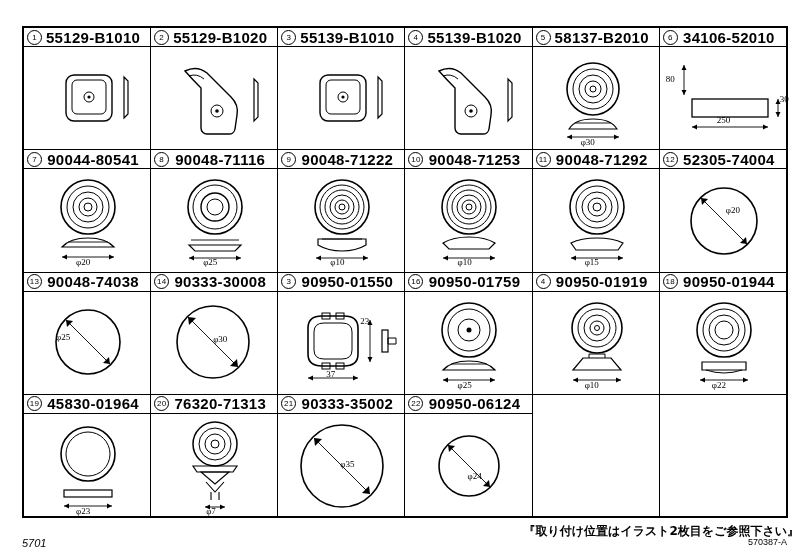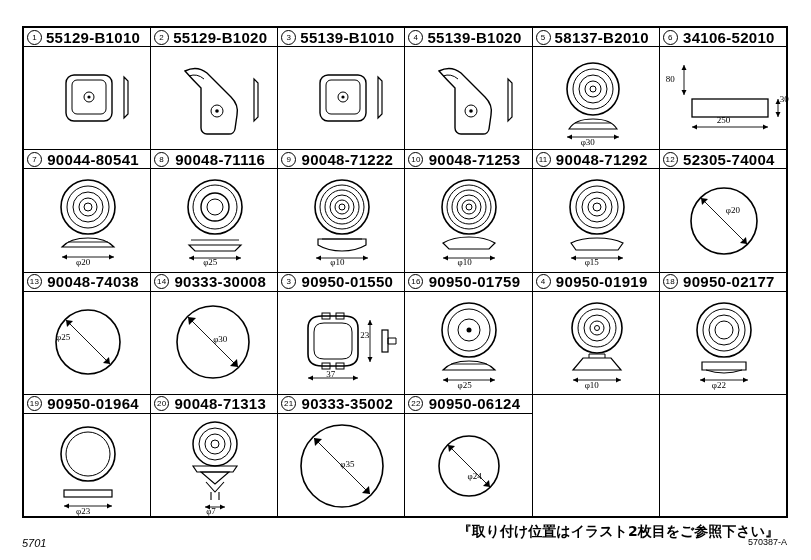--- a/index.html
+++ b/index.html
@@ -68,23 +68,23 @@
   .dim{
     position:absolute;
     font-size:9px;
     white-space:nowrap;
     font-family:"Liberation Serif", serif;
   }
   svg{display:block;}
   .svgwrap{position:absolute;left:0;top:0;width:100%;height:100%;}
   .footnote{
     position:absolute;
-    right:32px;
+    right:12px;
     top:523px;
-    font-size:14px;
+    font-size:12px;
     font-family:"DejaVu Sans", sans-serif;
     font-weight:bold;
   }
   .docid{
     position:absolute;
     right:24px;
     top:537px;
     font-size:9px;
     font-family:"Liberation Sans", sans-serif;
   }
@@ -408,21 +408,21 @@
               <line x1="92" y1="28" x2="92" y2="70" stroke="#000" stroke-width="0.9"></line>
               <path d="M92 28 l-2.5 5 h5 z" fill="#000"></path>
               <path d="M92 70 l-2.5 -5 h5 z" fill="#000"></path>
               <rect x="104" y="38" width="6" height="22" fill="none" stroke="#000" stroke-width="1.2"></rect>
               <path d="M110 46 h8 v6 h-8 z" fill="none" stroke="#000" stroke-width="1"></path>
               <line x1="30" y1="86" x2="80" y2="86" stroke="#000" stroke-width="0.9"></line>
               <path d="M30 86 l5 -2.5 v5 z" fill="#000"></path>
               <path d="M80 86 l-5 -2.5 v5 z" fill="#000"></path>
             </svg>
           </div>
-          <div class="dim" style="left:82px;top:38px;">23</div>
+          <div class="dim" style="left:82px;top:24px;">23</div>
           <div class="dim" style="left:48px;top:77px;">37</div>
         </div>
       </td>
       <td>
         <div class="cellhead">
           <div class="numcirc">16</div>
           <div class="pn">90950-01759</div>
         </div>
         <div class="cellbody">
           <div class="svgwrap">
@@ -460,21 +460,21 @@
               <path d="M40 88 l5 -2.5 v5 z" fill="#000"></path>
               <path d="M88 88 l-5 -2.5 v5 z" fill="#000"></path>
             </svg>
           </div>
           <div class="dim" style="left:52px;top:88px;">φ10</div>
         </div>
       </td>
       <td>
         <div class="cellhead">
           <div class="numcirc">18</div>
-          <div class="pn">90950-02177</div>
+          <div class="pn">90950-01944</div>
         </div>
         <div class="cellbody">
           <div class="svgwrap">
             <svg viewBox="0 0 128 103" width="128" height="103">
               <circle cx="64" cy="38" r="27" fill="none" stroke="#000" stroke-width="1.6"></circle>
               <circle cx="64" cy="38" r="21" fill="none" stroke="#000" stroke-width="1"></circle>
               <circle cx="64" cy="38" r="15" fill="none" stroke="#000" stroke-width="1"></circle>
               <circle cx="64" cy="38" r="9" fill="none" stroke="#000" stroke-width="1"></circle>
               <path d="M42 70 h44 l0 8 h-44 z" fill="none" stroke="#000" stroke-width="1.2"></path>
               <path d="M46 78 q18 6 36 0" fill="none" stroke="#000" stroke-width="1"></path>
@@ -485,40 +485,40 @@
           </div>
           <div class="dim" style="left:52px;top:88px;">φ22</div>
         </div>
       </td>
     </tr>
 
     <tr>
       <td>
         <div class="cellhead">
           <div class="numcirc">19</div>
-          <div class="pn">90950-01964</div>
+          <div class="pn">45830-01964</div>
         </div>
         <div class="cellbody">
           <div class="svgwrap">
             <svg viewBox="0 0 128 103" width="128" height="103">
               <circle cx="64" cy="40" r="27" fill="none" stroke="#000" stroke-width="1.6"></circle>
               <circle cx="64" cy="40" r="22" fill="none" stroke="#000" stroke-width="1"></circle>
               <rect x="40" y="76" width="48" height="7" fill="none" stroke="#000" stroke-width="1.2"></rect>
               <line x1="40" y1="92" x2="88" y2="92" stroke="#000" stroke-width="0.9"></line>
               <path d="M40 92 l5 -2.5 v5 z" fill="#000"></path>
               <path d="M88 92 l-5 -2.5 v5 z" fill="#000"></path>
             </svg>
           </div>
           <div class="dim" style="left:52px;top:92px;">φ23</div>
         </div>
       </td>
       <td>
         <div class="cellhead">
           <div class="numcirc">20</div>
-          <div class="pn">90048-71313</div>
+          <div class="pn">76320-71313</div>
         </div>
         <div class="cellbody">
           <div class="svgwrap">
             <svg viewBox="0 0 128 103" width="128" height="103">
               <circle cx="64" cy="30" r="22" fill="none" stroke="#000" stroke-width="1.5"></circle>
               <circle cx="64" cy="30" r="16" fill="none" stroke="#000" stroke-width="1"></circle>
               <circle cx="64" cy="30" r="10" fill="none" stroke="#000" stroke-width="1"></circle>
               <circle cx="64" cy="30" r="4" fill="none" stroke="#000" stroke-width="1"></circle>
               <path d="M42 52 h44 l-4 6 h-36 z" fill="none" stroke="#000" stroke-width="1.2"></path>
               <path d="M50 58 l14 12 l14 -12 z" fill="none" stroke="#000" stroke-width="1.1"></path>

